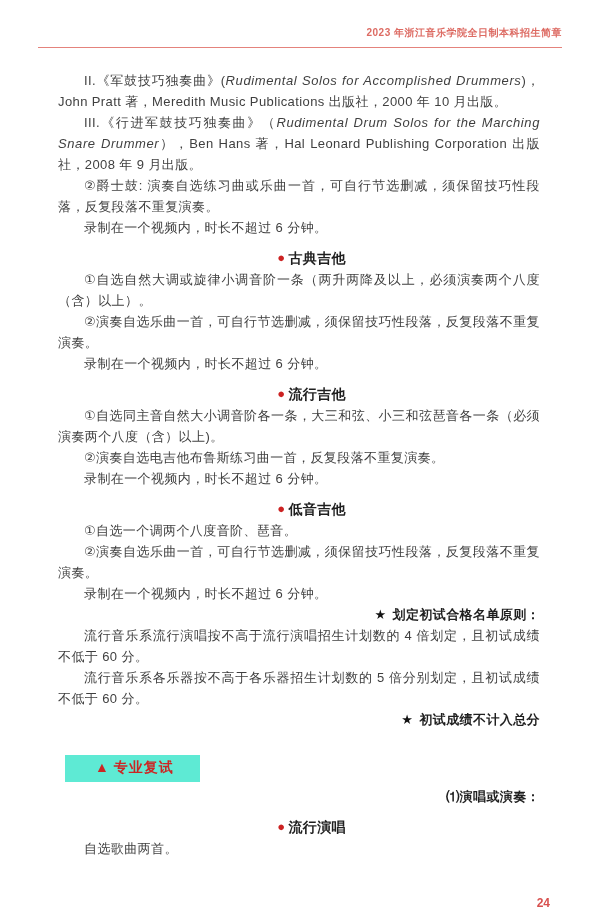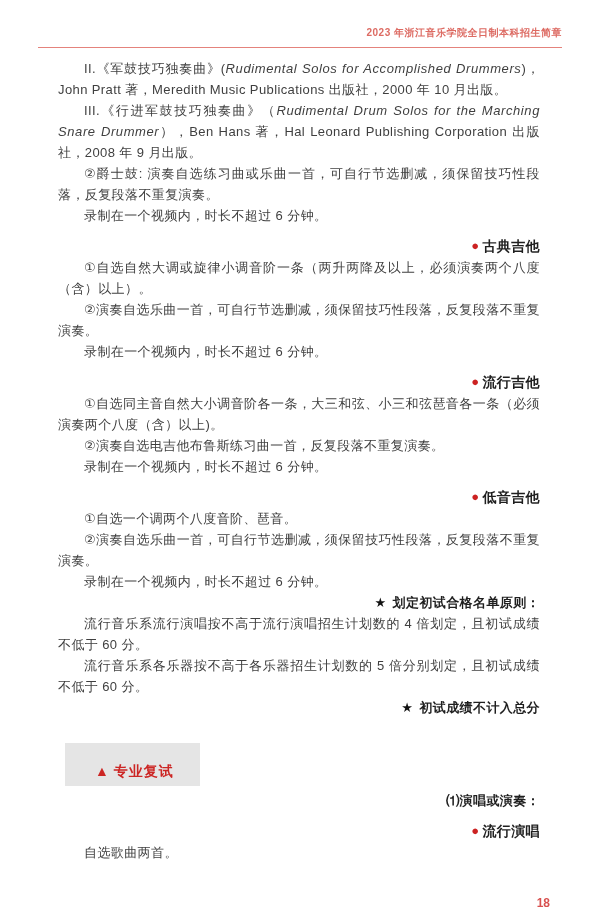--- a/index.html
+++ b/index.html
@@ -8,46 +8,46 @@
     font-family:"Liberation Sans","DejaVu Sans",sans-serif;
   }
   .doc-header-title{
     position:absolute;top:26px;right:38px;
     font-size:10px;font-weight:bold;color:#dd6b63;letter-spacing:0.5px;
   }
   .header-rule{
     position:absolute;top:47px;left:38px;right:38px;height:1px;background:#e4837c;
   }
   .document-body{
-    position:absolute;top:58px;left:58px;width:482px;
+    position:absolute;top:70px;left:58px;width:482px;
     font-size:13px;color:#3f3f3f;line-height:21px;text-align:justify;
     letter-spacing:0.4px;
   }
   .para{margin:0;text-indent:2em;}
   .en-italic{font-style:italic;letter-spacing:0.6px;}
   .section-heading{
     margin:0;padding-top:9px;font-size:14px;font-weight:bold;color:#1f1f1f;
-    text-indent:1.8em;text-align:right;
+    text-indent:1.8em;text-align:center;
   }
   .bullet-icon{color:#cc2222;font-size:13px;margin-right:3px;vertical-align:1px;}
   .star-line{margin:0;font-weight:bold;color:#1f1f1f;text-indent:1.8em;text-align:right;}
   .star-icon{margin-right:6px;font-weight:bold;color:#111;}
   .banner{
-    display:inline-block;margin:25px 0 4px 7px;background:#e5e5e5;
-    padding:18px 26px 4px 30px;font-size:14px;font-weight:bold;color:#cc2624;
+    display:inline-block;margin:25px 0 4px 7px;background:#5eead4;
+    padding:2px 26px 4px 30px;font-size:14px;font-weight:bold;color:#cc2624;
     text-indent:0;letter-spacing:1px;
   }
   .triangle-icon{color:#cc2624;margin-right:5px;letter-spacing:0;}
   .numbered-line{margin:0;font-weight:bold;color:#1f1f1f;text-indent:1.6em;text-align:right;}
   .footer-page-number{
     position:absolute;right:50px;bottom:13px;color:#d8514f;font-size:12px;font-weight:bold;
   }
 </style>
 </head>
 <body>
 
 <div class="doc-header-title">2023 年浙江音乐学院全日制本科招生简章</div>
 
 <div class="header-rule"></div>
 
 <div class="document-body"><p class="para"><span>II.《军鼓技巧独奏曲》(</span><span class="en-italic">Rudimental Solos for Accomplished Drummers</span><span>)，John Pratt 著，Meredith Music Publications 出版社，2000 年 10 月出版。</span></p><p class="para"><span>III.《行进军鼓技巧独奏曲》（</span><span class="en-italic">Rudimental Drum Solos for the Marching Snare Drummer</span><span>），Ben Hans 著，Hal Leonard Publishing Corporation 出版社，2008 年 9 月出版。</span></p><p class="para"><span>②爵士鼓: 演奏自选练习曲或乐曲一首，可自行节选删减，须保留技巧性段落，反复段落不重复演奏。</span></p><p class="para"><span>录制在一个视频内，时长不超过 6 分钟。</span></p><p class="section-heading"><span class="bullet-icon">●</span><span>古典吉他</span></p><p class="para"><span>①自选自然大调或旋律小调音阶一条（两升两降及以上，必须演奏两个八度（含）以上）。</span></p><p class="para"><span>②演奏自选乐曲一首，可自行节选删减，须保留技巧性段落，反复段落不重复演奏。</span></p><p class="para"><span>录制在一个视频内，时长不超过 6 分钟。</span></p><p class="section-heading"><span class="bullet-icon">●</span><span>流行吉他</span></p><p class="para"><span>①自选同主音自然大小调音阶各一条，大三和弦、小三和弦琶音各一条（必须演奏两个八度（含）以上)。</span></p><p class="para"><span>②演奏自选电吉他布鲁斯练习曲一首，反复段落不重复演奏。</span></p><p class="para"><span>录制在一个视频内，时长不超过 6 分钟。</span></p><p class="section-heading"><span class="bullet-icon">●</span><span>低音吉他</span></p><p class="para"><span>①自选一个调两个八度音阶、琶音。</span></p><p class="para"><span>②演奏自选乐曲一首，可自行节选删减，须保留技巧性段落，反复段落不重复演奏。</span></p><p class="para"><span>录制在一个视频内，时长不超过 6 分钟。</span></p><p class="star-line"><span class="star-icon">★</span><span>划定初试合格名单原则：</span></p><p class="para"><span>流行音乐系流行演唱按不高于流行演唱招生计划数的 4 倍划定，且初试成绩不低于 60 分。</span></p><p class="para"><span>流行音乐系各乐器按不高于各乐器招生计划数的 5 倍分别划定，且初试成绩不低于 60 分。</span></p><p class="star-line"><span class="star-icon">★</span><span>初试成绩不计入总分</span></p><div class="banner"><span class="triangle-icon">▲</span><span>专业复试</span></div><p class="numbered-line"><span>⑴演唱或演奏：</span></p><p class="section-heading"><span class="bullet-icon">●</span><span>流行演唱</span></p><p class="para"><span>自选歌曲两首。</span></p></div>
 
-<div class="footer-page-number">18</div>
+<div class="footer-page-number">24</div>
 
 </body></html>

